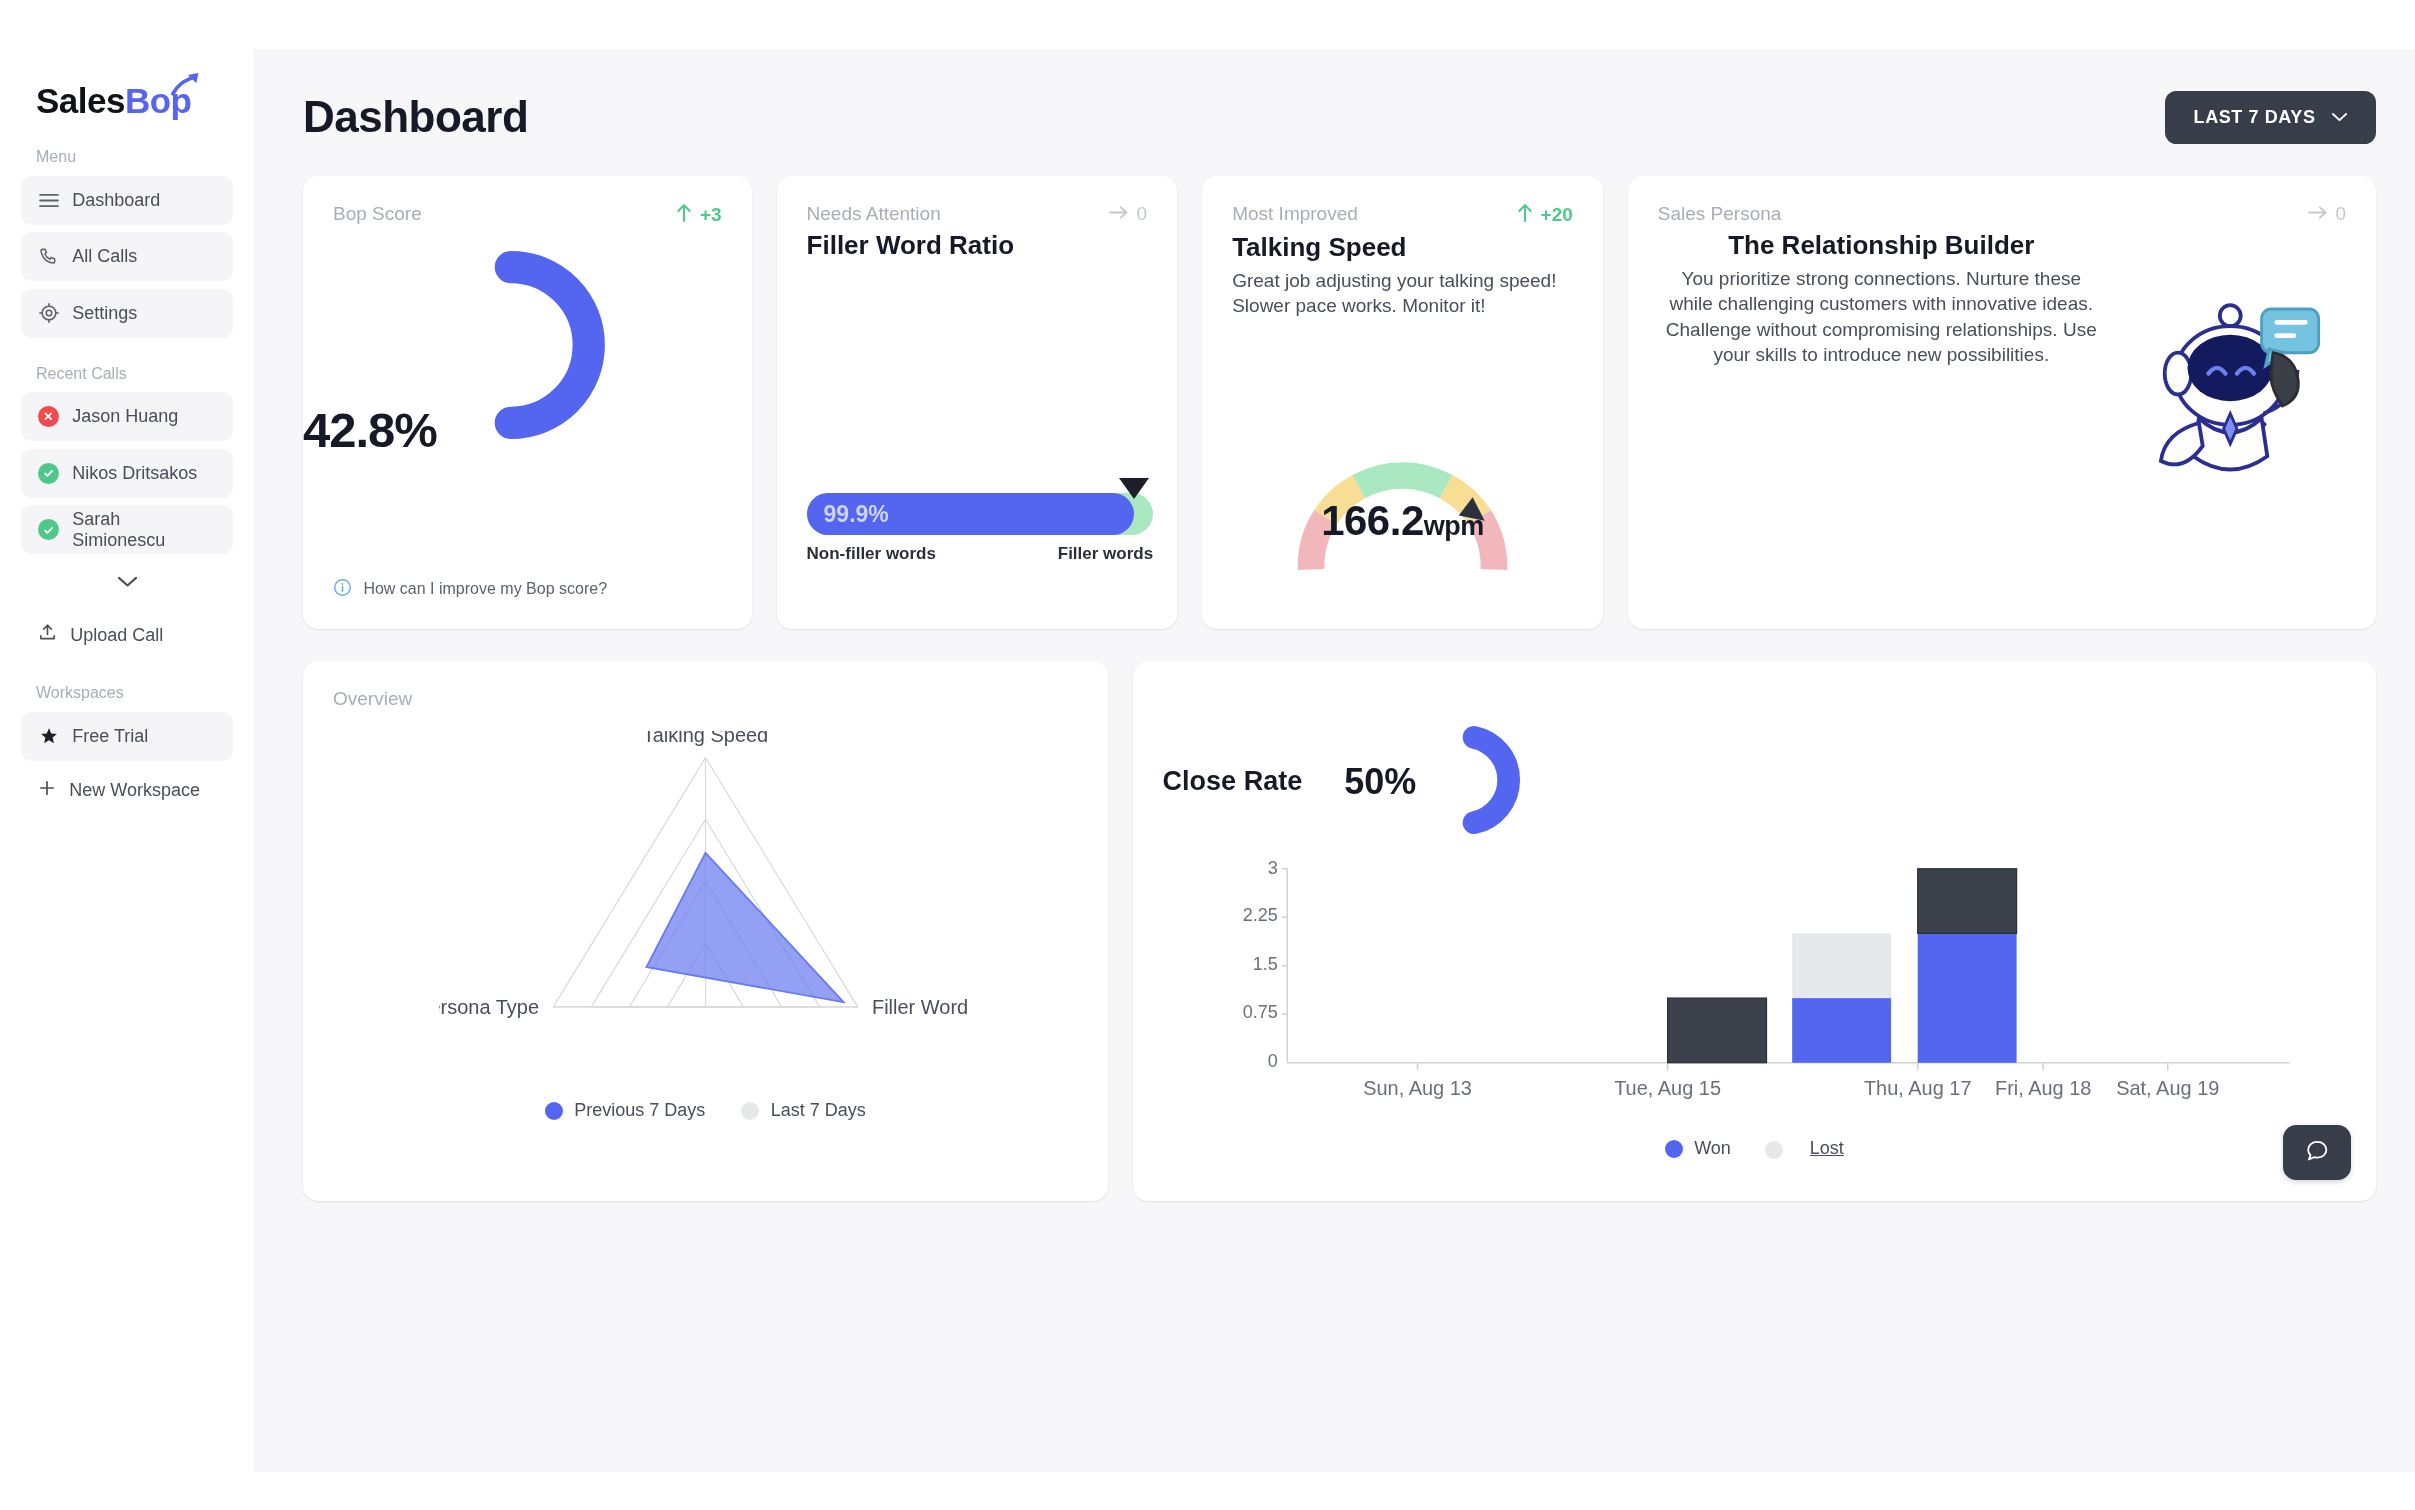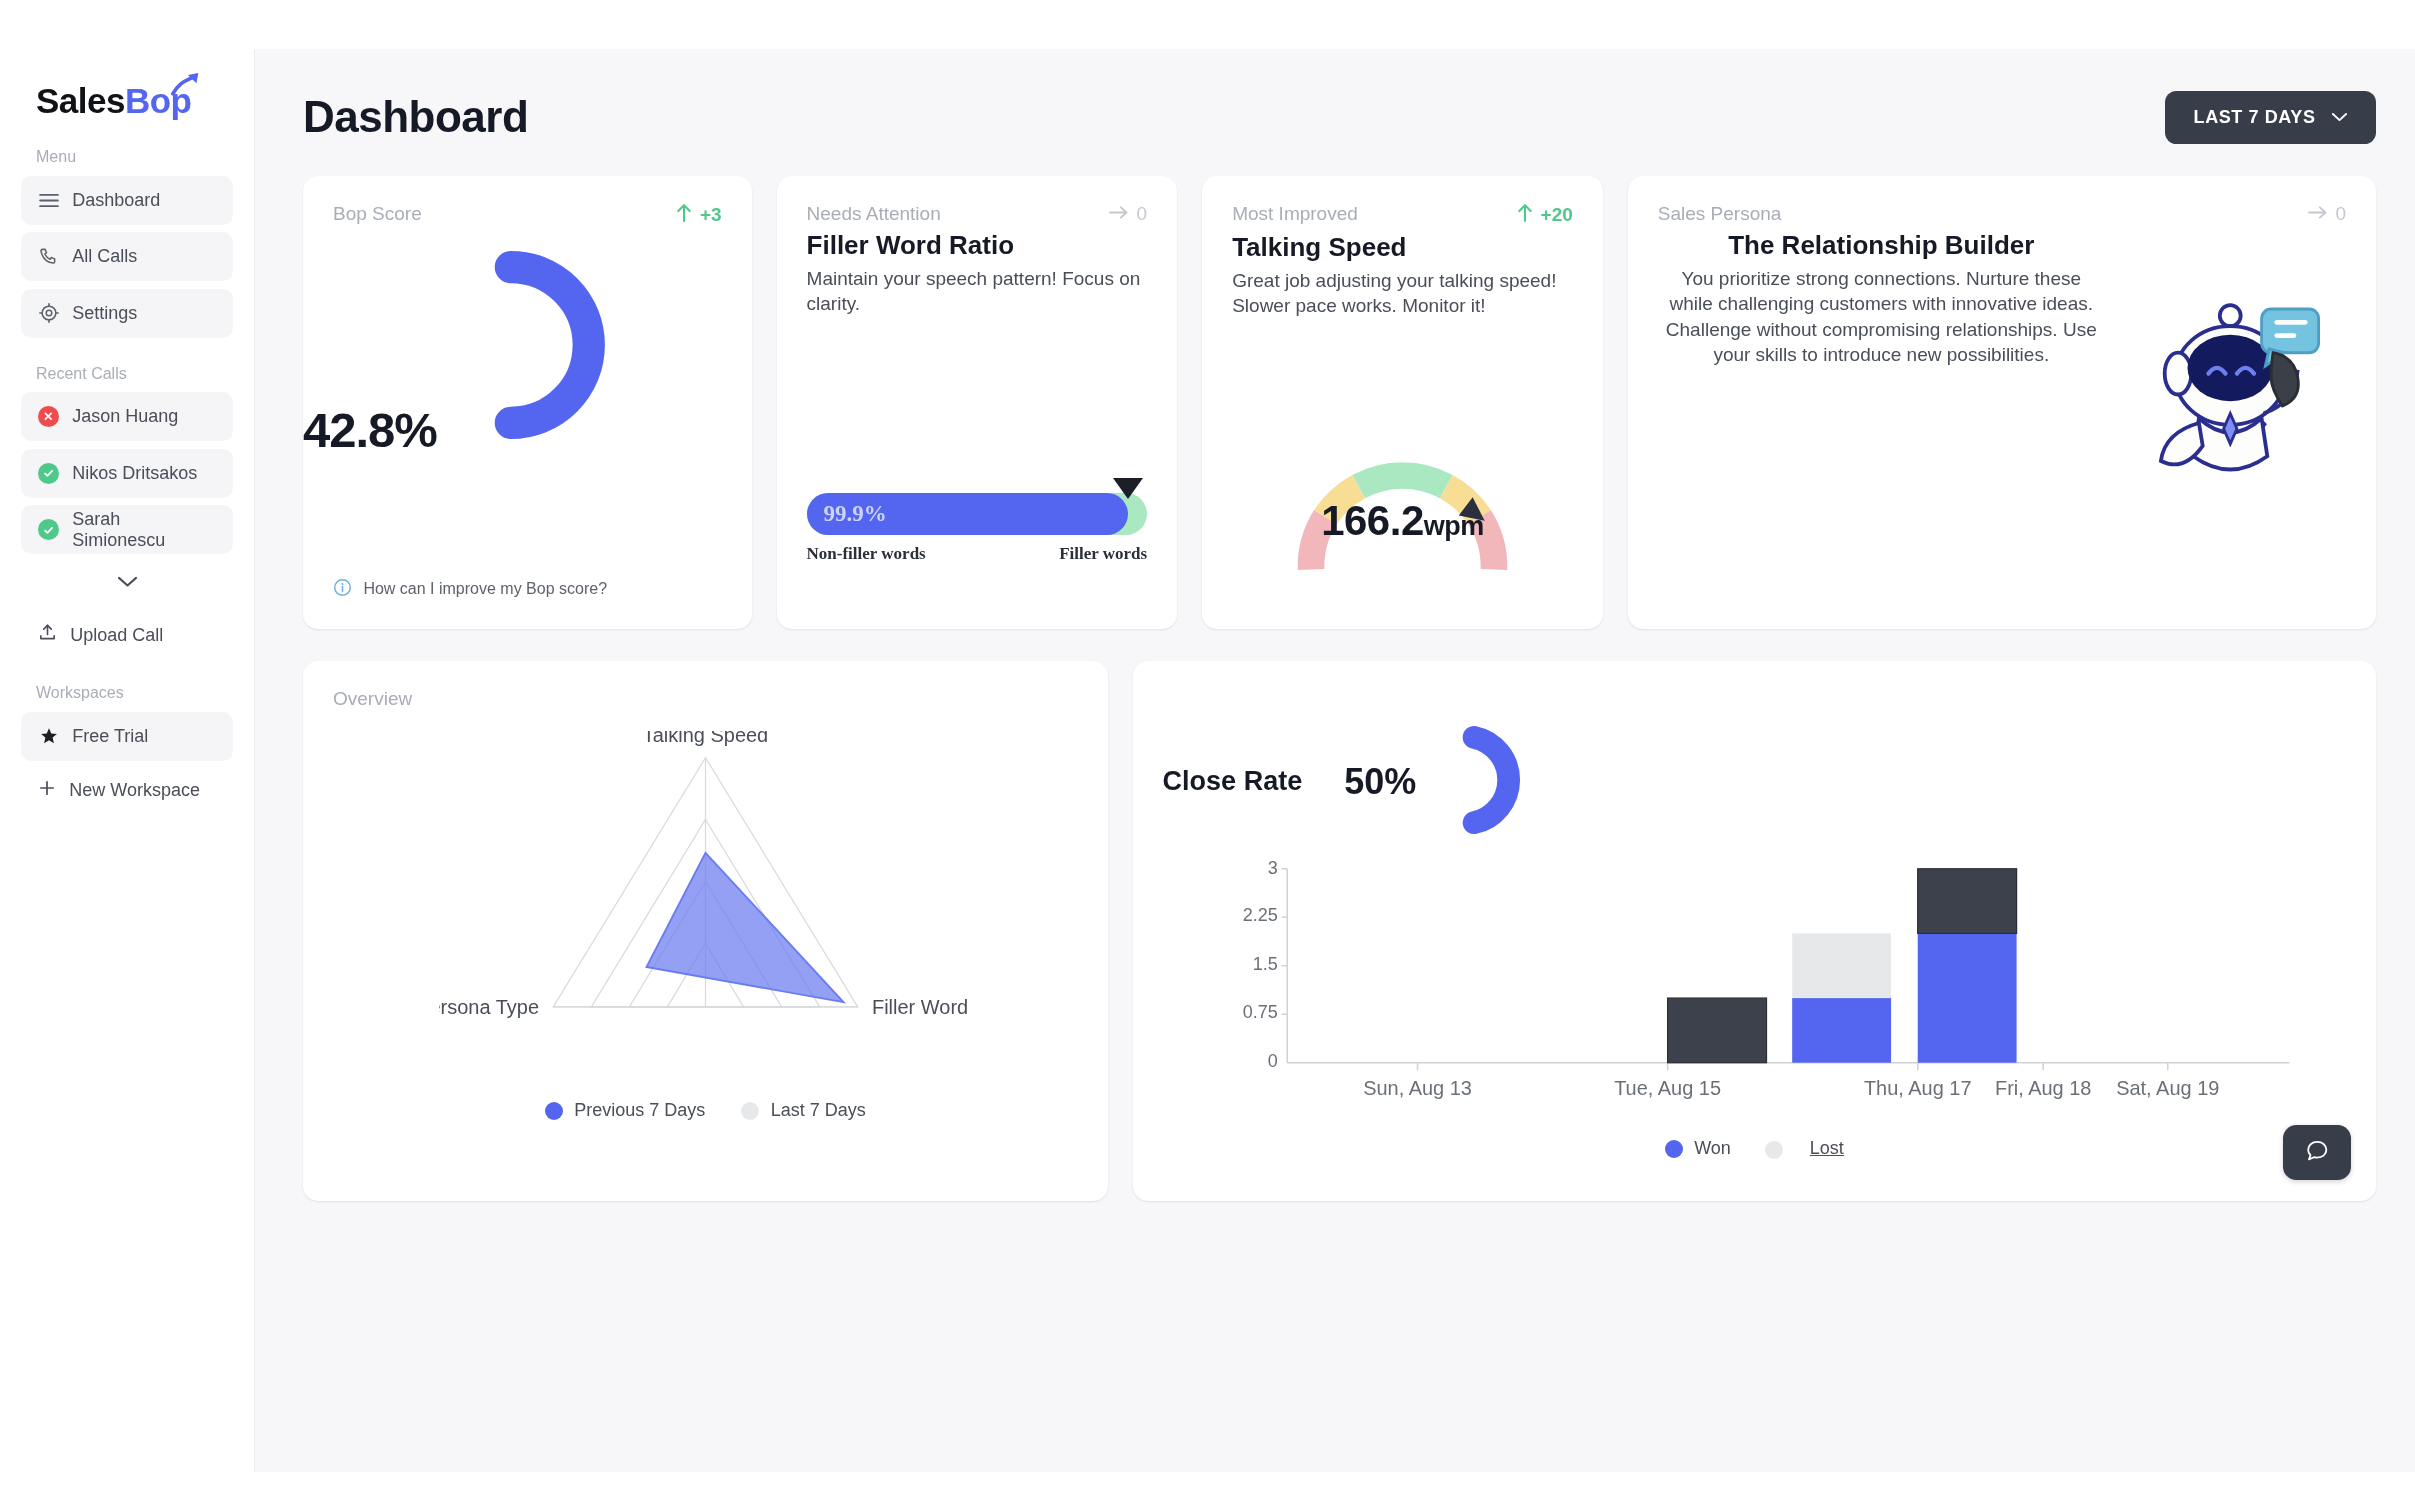--- a/index.html
+++ b/index.html
@@ -105,21 +105,21 @@
     text-align: left; font-size: 49px; font-weight: 700; color: #161a26;
     letter-spacing: -1px; padding-right: 53px;
   }
   .bop-foot {
     position: absolute; left: 30px; bottom: 28.5px;
     display: flex; align-items: center; gap: 11.4px;
     font-size: 16px; color: #5c616b; cursor: pointer;
   }
 
   .card-attn { width: 401px; height: 453px; position: relative; }
-  .bar-wrap { position: absolute; left: 30px; right: 30px; bottom: 65px; font-family: Liberation Serif, serif; }
+  .bar-wrap { position: absolute; left: 30px; right: 24px; bottom: 65px; }
   .bar-track {
     position: relative; height: 42px; border-radius: 21px;
     background: #a9e8c0;
   }
   .bar-fill {
     position: absolute; left: 0; top: 0; bottom: 0; width: 94.5%;
     background: #5465f0; border-radius: 21px;
     display: flex; align-items: center; padding-left: 17px;
     color: #cdd4fb; font-size: 23px; font-weight: 700;
   }
@@ -375,21 +375,20 @@
             <span>
               <svg width="21" height="15" viewBox="0 0 22 16">
                   <line x1="2" y1="8" x2="19" y2="8" stroke="#c4c8cf" stroke-width="2" stroke-linecap="round"></line>
                   <polyline points="13.5,2.5 19.5,8 13.5,13.5" fill="none" stroke="#c4c8cf" stroke-width="2" stroke-linecap="round" stroke-linejoin="round"></polyline>
                 </svg>
             </span>
             <span>0</span>
           </span>
         </div>
         <div class="card-title">Filler Word Ratio</div>
-        <div class="card-body">Maintain your speech pattern! Focus on clarity.</div>
         <div class="bar-wrap">
           <div class="bar-track">
             <div class="bar-fill">
               <span>99.9%</span>
             </div>
             <div class="bar-marker"></div>
           </div>
           <div class="bar-labels">
             <span>Non-filler words</span>
             <span>Filler words</span>

